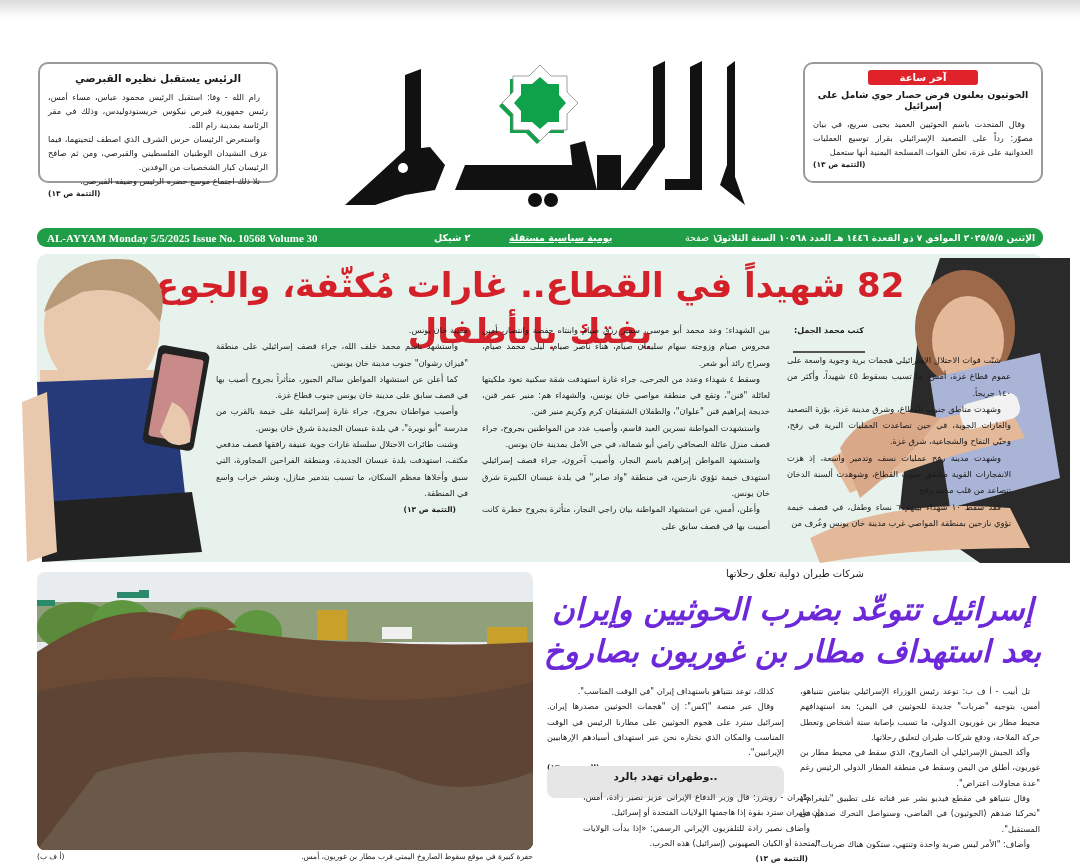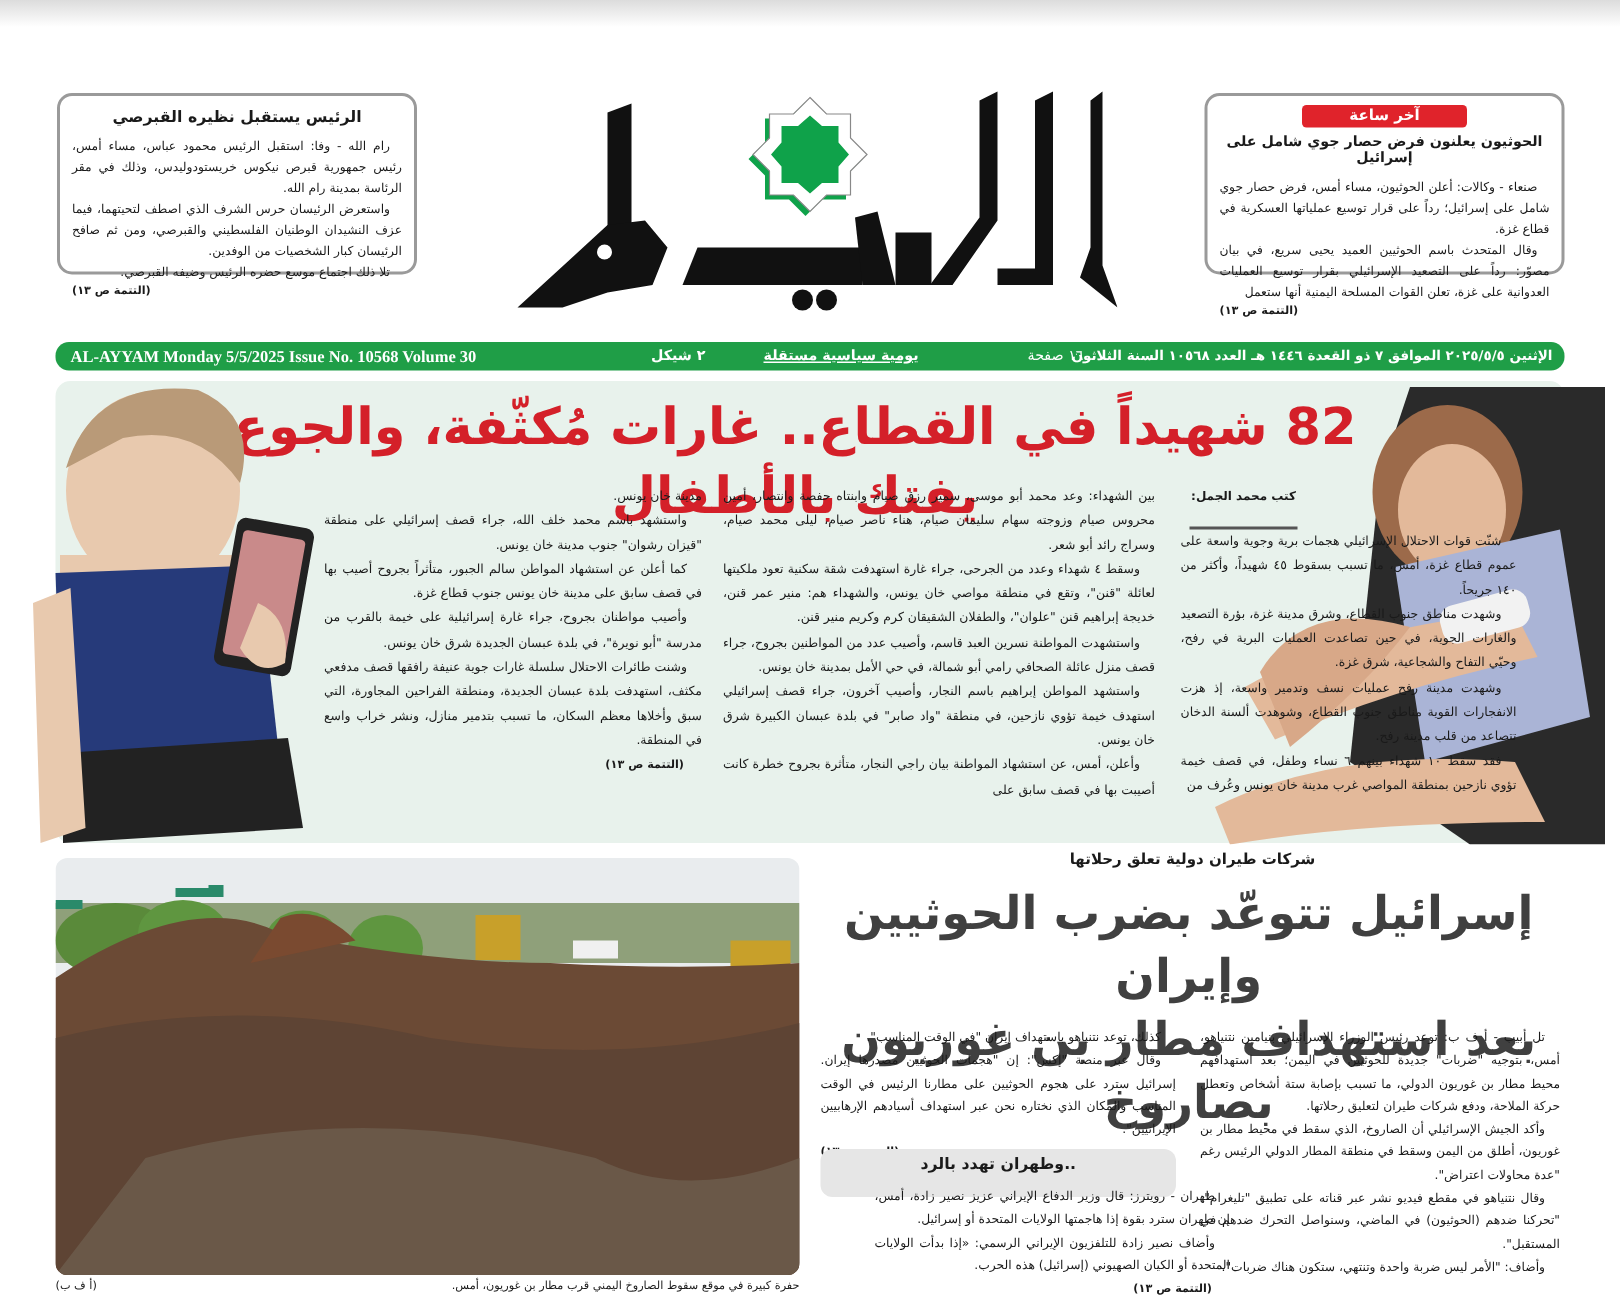--- a/index.html
+++ b/index.html
@@ -45,24 +45,24 @@
     font-size: 8px; font-weight: bold; border-bottom: 2px solid #555; padding-bottom: 16px; text-align: center; }
   .col { position: absolute; direction: rtl; font-size: 8.3px; line-height: 16.3px; text-align: justify; }
   .col p { text-indent: 10px; }
   .col .cont { font-weight: bold; font-size: 7.5px; display: inline-block; margin-right: 12px; }
 
   .photo-girl { position: absolute; left: 22px; top: 252px; width: 195px; height: 310px; }
   .photo-child { position: absolute; left: 810px; top: 258px; width: 260px; height: 305px; }
 
   
   .kicker { position: absolute; left: 560px; top: 568px; width: 470px; text-align: center;
-    direction: rtl; font-size: 10px; font-weight: bold; }
+    direction: rtl; font-size: 10px; font-weight: normal; }
   .headline2 { position: absolute; left: 540px; top: 588px; width: 505px; direction: rtl;
-    text-align: center; font-size: 31px; font-weight: bold; line-height: 42px; color: #404040;
-    letter-spacing: -0.5px; }
+    text-align: center; font-size: 31px; font-weight: bold; line-height: 42px; color: #6d28d9;
+    letter-spacing: -0.5px; font-style: italic; }
   .crater-photo { position: absolute; left: 37px; top: 572px; width: 496px; height: 278px;
     border-radius: 8px; overflow: hidden; }
   .caption { position: absolute; left: 37px; top: 852px; width: 496px; font-size: 7.5px; direction: rtl; }
   .caption .credit { position: absolute; left: 0; top: 0; }
 
   .subhead-box { position: absolute; left: 547px; top: 766px; width: 237px; height: 32px;
     background: #e6e6e6; border-radius: 8px; direction: rtl; text-align: center;
     font-size: 10.5px; font-weight: bold; line-height: 20px; }
 </style>
 </head>
@@ -74,21 +74,20 @@
   <h3>الرئيس يستقبل نظيره القبرصي</h3>
   <p>رام الله - وفا: استقبل الرئيس محمود عباس، مساء أمس، رئيس جمهورية قبرص نيكوس خريستودوليدس، وذلك في مقر الرئاسة بمدينة رام الله.</p>
   <p>واستعرض الرئيسان حرس الشرف الذي اصطف لتحيتهما، فيما عزف النشيدان الوطنيان الفلسطيني والقبرصي، ومن ثم صافح الرئيسان كبار الشخصيات من الوفدين.</p>
   <p>تلا ذلك اجتماع موسع حضره الرئيس وضيفه القبرصي.</p>
   <div class="cont">(التتمة ص ١٣)</div>
 </div>
 
 <div class="side-box right">
   <span class="latest-badge">آخر ساعة</span>
   <h3 style="margin-top:0;font-size:9.5px;">الحوثيون يعلنون فرض حصار جوي شامل على إسرائيل</h3>
-  <p>صنعاء - وكالات: أعلن الحوثيون، مساء أمس، فرض حصار جوي شامل على إسرائيل؛ رداً على قرار توسيع عملياتها العسكرية في قطاع غزة.</p>
   <p>وقال المتحدث باسم الحوثيين العميد يحيى سريع، في بيان مصوّر: رداً على التصعيد الإسرائيلي بقرار توسيع العمليات العدوانية على غزة، تعلن القوات المسلحة اليمنية أنها ستعمل</p>
   <div class="cont">(التتمة ص ١٣)</div>
 </div>
 
 <svg class="logo" viewBox="0 0 410 160">
 
   <g transform="translate(205,48)">
     <polygon points="0,-38 11,-27 27,-27 27,-11 38,0 27,11 27,27 11,27 0,38 -11,27 -27,27 -27,11 -38,0 -27,-11 -27,-27 -11,-27" fill="#0fa24a" transform="translate(-3,3)"></polygon>
     <polygon points="0,-38 11,-27 27,-27 27,-11 38,0 27,11 27,27 11,27 0,38 -11,27 -27,27 -27,11 -38,0 -27,-11 -27,-27 -11,-27" fill="#ffffff" stroke="#888" stroke-width="0.8"></polygon>
     <polygon points="0,-26 8,-19 19,-19 19,-8 26,0 19,8 19,19 8,19 0,26 -8,19 -19,19 -19,8 -26,0 -19,-8 -19,-19 -8,-19" fill="#0fa24a"></polygon>

